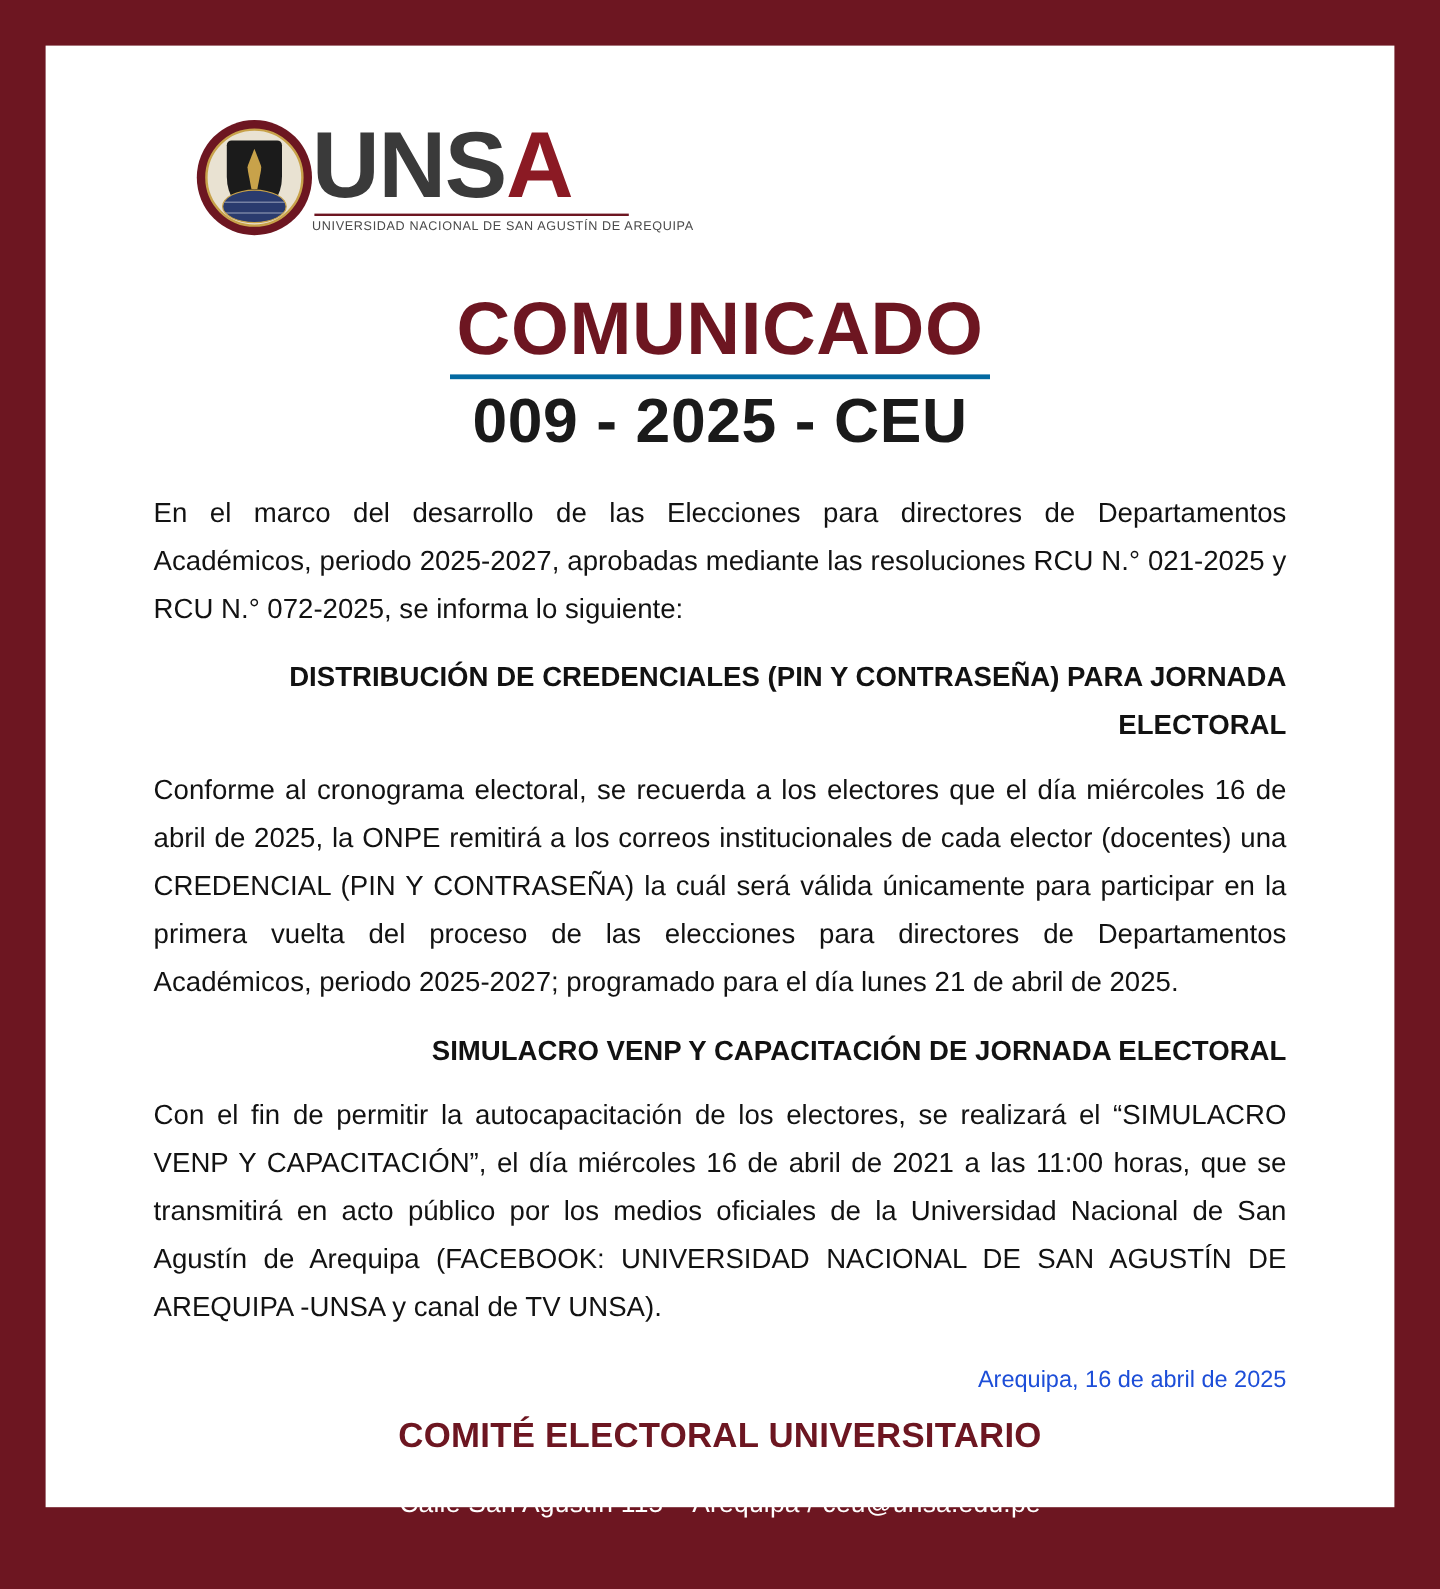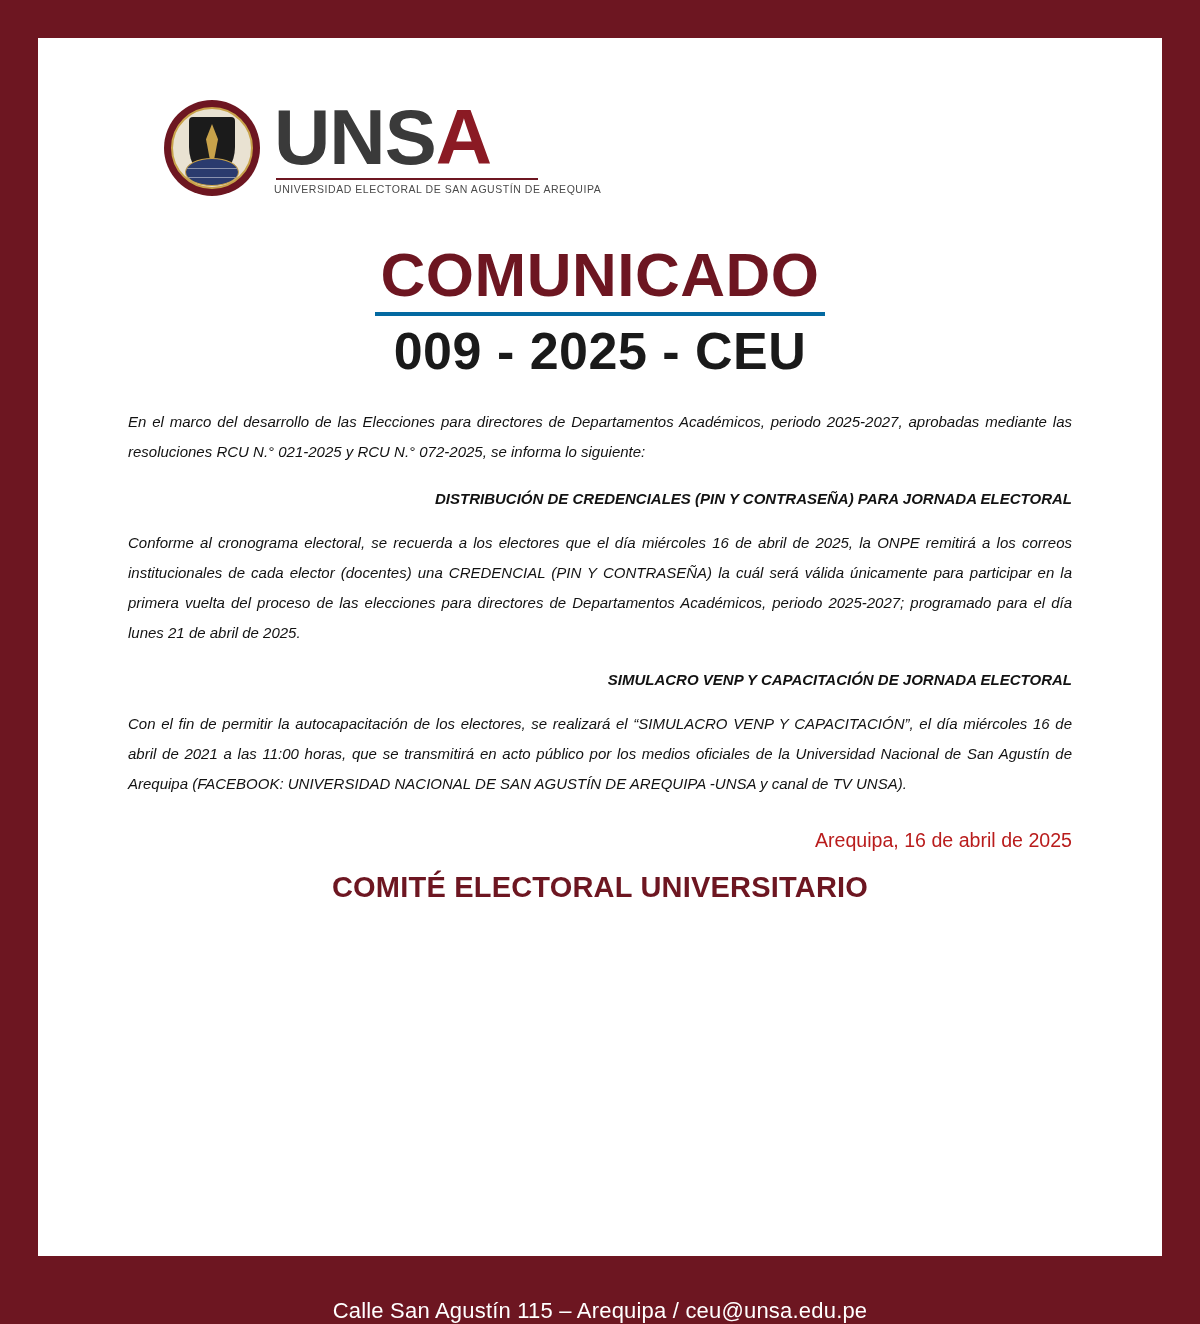--- a/index.html
+++ b/index.html
@@ -28,21 +28,20 @@
     width: 1124px;
     height: 1218px;
     background: #ffffff;
     padding: 56px 90px 0 90px;
   }
 
   
   .header {
     display: flex;
     align-items: flex-start;
-    gap: 14px;
     padding-left: 36px;
     height: 130px;
   }
 
   .crest {
     position: relative;
     width: 96px;
     height: 96px;
     flex: 0 0 96px;
     margin-top: 6px;
@@ -149,59 +148,58 @@
     margin-top: 9px;
     letter-spacing: .5px;
   }
 
   
   .body-copy {
     margin-top: 30px;
     color: #121212;
   }
   .p {
-    font-size: 15px;
-    line-height: 30px;
+    font-size: 23px;
+    line-height: 40px;
     text-align: justify;
     text-justify: inter-word;
     margin: 0 0 17px 0;
-    font-style: italic;
   }
   .p.bold {
     font-weight: 700;
     text-align: right;
   }
   .p.tight { margin-bottom: 14px; }
 
   .signoff {
     text-align: right;
     font-size: 19.6px;
     line-height: 30px;
     margin-top: 26px;
-    color: #b91c1c;
+    color: #1d4ed8;
   }
   .committee {
     text-align: center;
     font-size: 29px;
     line-height: 36px;
     font-weight: 700;
     color: #6d1621;
     margin-top: 14px;
     letter-spacing: .2px;
   }
 
   
   .footer {
     position: absolute;
     left: 0;
     bottom: 0;
     width: 1200px;
     height: 84px;
     display: flex;
-    align-items: flex-end;
+    align-items: flex-start;
     justify-content: center;
     color: #ffffff;
     font-size: 22px;
     letter-spacing: .2px;
   }
 </style>
 </head>
 <body>
 
 <div class="poster">
@@ -214,21 +212,21 @@
         <div class="ring-outer"></div>
         <div class="ring-inner"></div>
         <div class="shield"></div>
         <div class="flame"></div>
         <div class="globe"></div>
       </div>
 
       <div class="wordmark">
         <div class="unsa"><span>UNS</span><span class="a-red">A</span></div>
         <div class="rule"></div>
-        <div class="sub">UNIVERSIDAD ELECTORAL DE SAN AGUSTÍN DE AREQUIPA</div>
+        <div class="sub">UNIVERSIDAD NACIONAL DE SAN AGUSTÍN DE AREQUIPA</div>
       </div>
 
     </div>
 
     <div class="title-block">
       <div class="title-main">COMUNICADO</div>
       <div class="title-sub">009 - 2025 - CEU</div>
     </div>
 
     <div class="body-copy">

